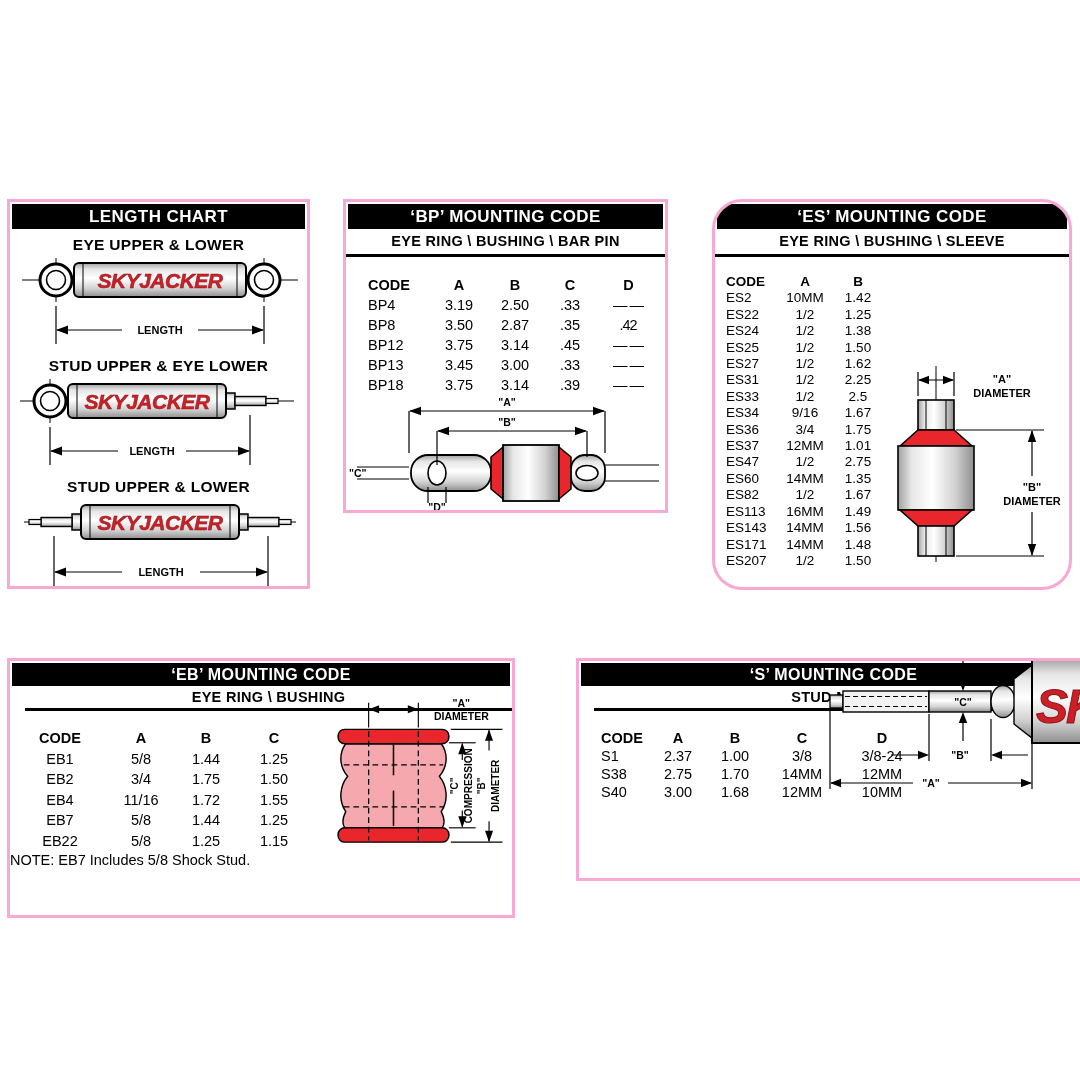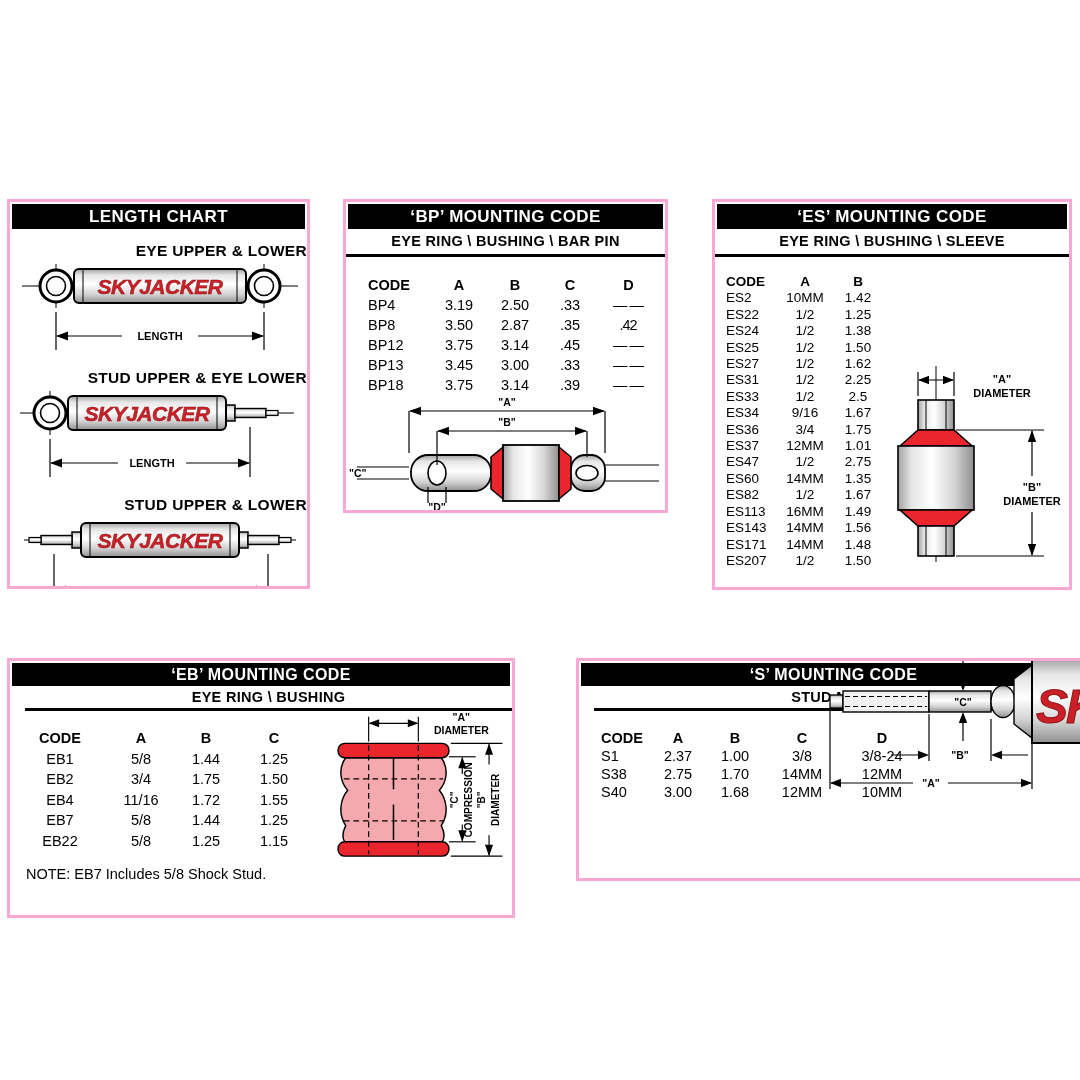--- a/index.html
+++ b/index.html
@@ -1,21 +1,21 @@
 <!DOCTYPE html>
 <html><head>
 <meta charset="utf-8">
 <style>
   html,body{margin:0;padding:0;background:#fff;}
   body{font-family:"Liberation Sans","DejaVu Sans",sans-serif;color:#000;}
   .sheet{position:relative;width:1080px;height:1080px;background:#fff;overflow:hidden;}
   .panel{position:absolute;background:#fff;border:3px solid #f9a8d4;box-sizing:border-box;overflow:hidden;}
   #panel-length{left:7px;top:199px;width:303px;height:390px;}
   #panel-bp{left:343px;top:199px;width:325px;height:314px;}
-  #panel-es{left:712px;top:199px;width:360px;height:391px;}
+  #panel-es{left:712px;top:199px;width:360px;height:391px;border-radius:30px;}
   #panel-eb{left:7px;top:658px;width:508px;height:260px;}
   #panel-s{left:576px;top:658px;width:515px;height:223px;}
   .tbar{background:#000;color:#fff;font-weight:bold;text-align:center;font-size:17px;line-height:25px;margin:2px 2px 0 2px;letter-spacing:.4px;}
   .tbar.small{font-size:16px;line-height:23px;}
   .sub{text-align:center;font-weight:bold;font-size:14.5px;line-height:25px;border-bottom:3px solid #000;letter-spacing:.3px;}
   .sub.small{line-height:22px;margin-left:15px;}
   .panel-body{position:relative;}
   
   .tbl{padding-top:6px;}
   .trow{display:flex;align-items:baseline;}
@@ -39,23 +39,23 @@
   #panel-eb .tcell:nth-child(2){width:62px;text-align:center;}
   #panel-eb .tcell:nth-child(3){width:68px;text-align:center;}
   #panel-eb .tcell:nth-child(4){width:68px;text-align:center;}
   #panel-s .tbl{font-size:14.5px;padding-top:6px;}
   #panel-s .trow{line-height:18px;}
   #panel-s .tcell:nth-child(1){width:70px;text-align:left;padding-left:22px;box-sizing:border-box;}
   #panel-s .tcell:nth-child(2){width:58px;text-align:center;}
   #panel-s .tcell:nth-child(3){width:56px;text-align:center;}
   #panel-s .tcell:nth-child(4){width:78px;text-align:center;}
   #panel-s .tcell:nth-child(5){width:82px;text-align:center;}
-  .note{font-size:14.5px;padding-left:16px;margin-top:15px;}
+  .note{font-size:14.5px;margin-top:1px;}
   
-  .lc-h{text-align:right;font-weight:bold;font-size:15.5px;margin-top:13px;letter-spacing:.3px;}
+  .lc-h{text-align:center;font-weight:bold;font-size:15.5px;margin-top:7px;letter-spacing:.3px;}
   .lc-svg{display:block;margin:0 auto;}
   
   .dl{stroke:#000;stroke-width:1.2;fill:none;}
   .thin{stroke:#000;stroke-width:1;fill:none;}
   .dash{stroke:#000;stroke-width:1.3;fill:none;stroke-dasharray:6 4;}
   .dimt{font-size:10.5px;font-weight:bold;}
   .dimt2{font-size:11px;font-weight:bold;}
   .logo{font-size:21px;font-weight:bold;font-style:italic;letter-spacing:-.5px;text-anchor:middle;stroke:#8c1418;stroke-width:.5;}
   .logo-s{font-size:48px;font-weight:bold;font-style:italic;letter-spacing:-2px;stroke:#8c1418;stroke-width:1;}
   .bp-diagrams{display:flex;flex-direction:column;align-items:center;}

